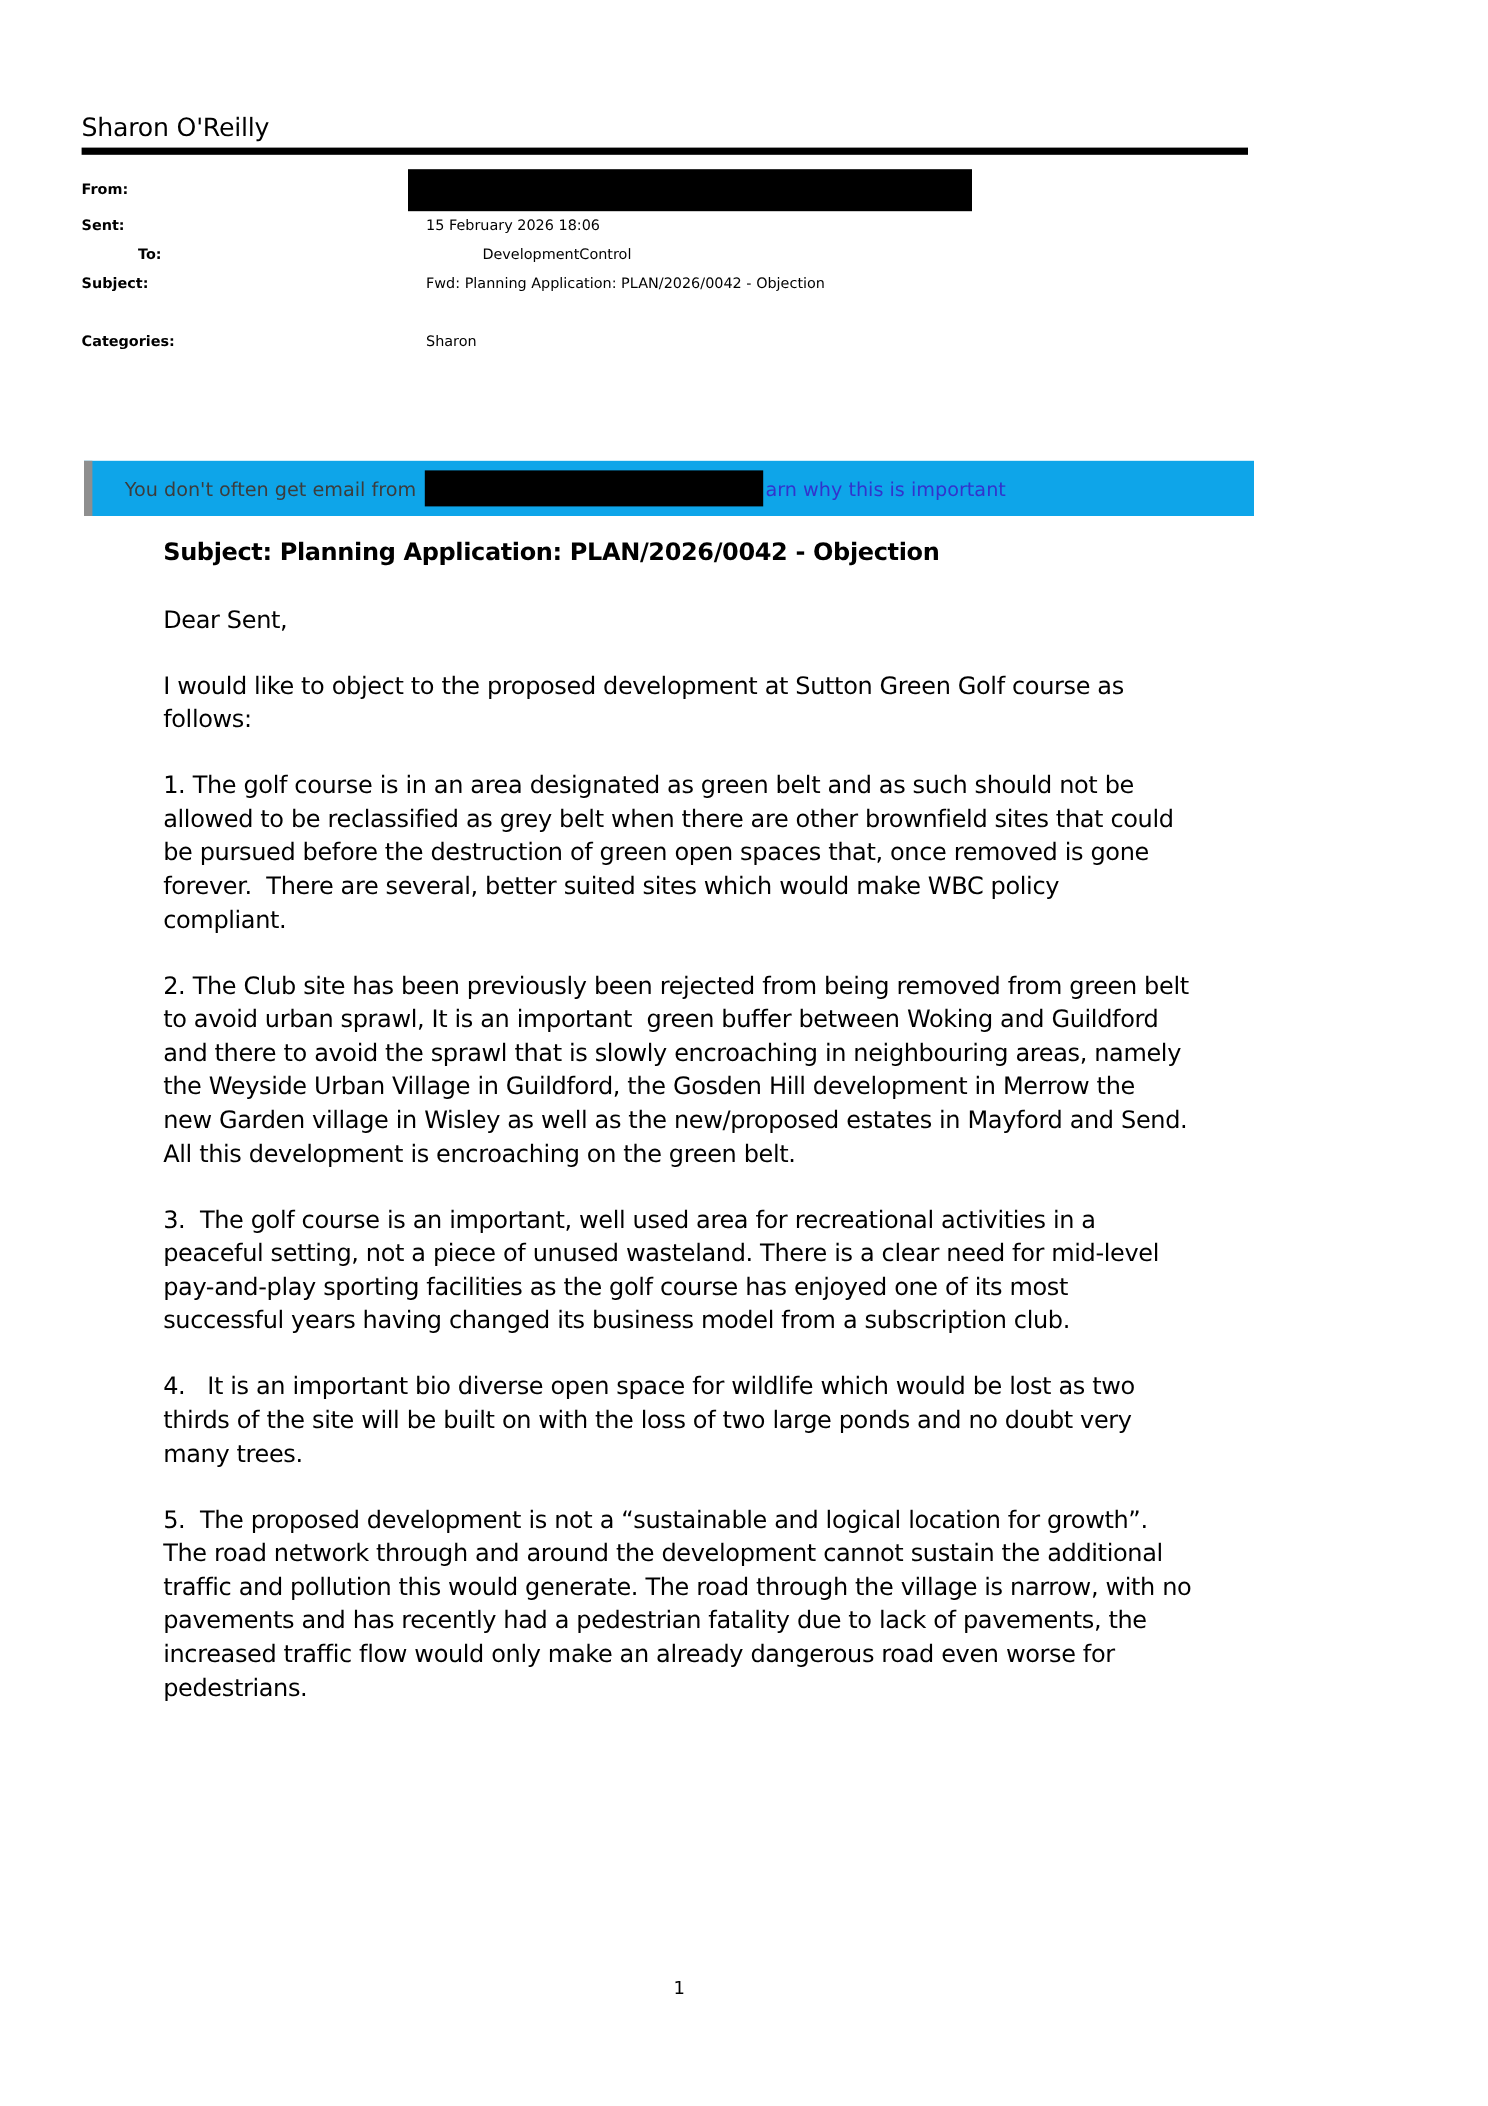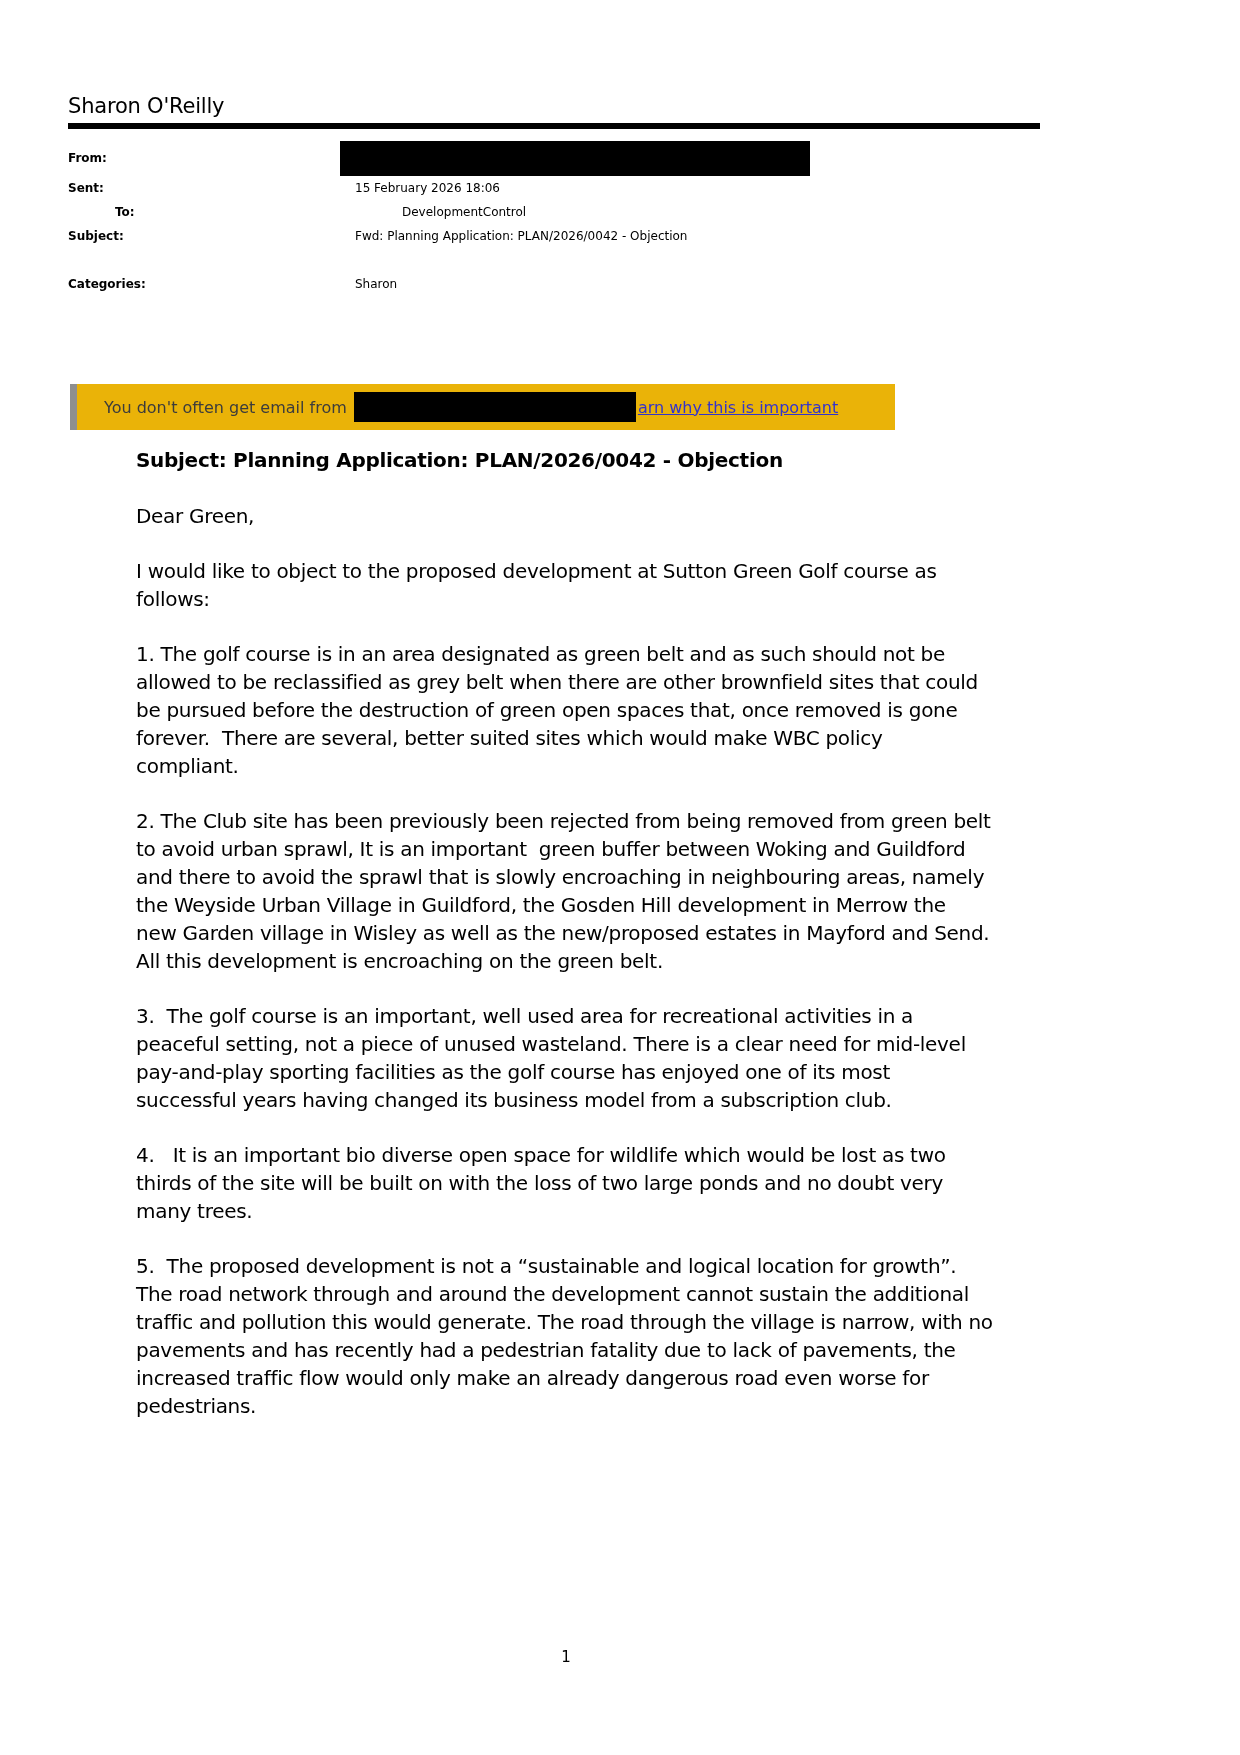--- a/index.html
+++ b/index.html
@@ -56,23 +56,23 @@
     width: 470px;
     height: 35px;
     background: #000000;
   }
 
   
   .caution-banner {
     position: absolute;
     left: 70px;
     top: 384px;
-    width: 825px;
+    width: 975px;
     height: 46px;
-    background: #eab308;
+    background: #0ea5e9;
     display: flex;
     align-items: center;
   }
   .caution-bar {
     position: absolute;
     left: 0;
     top: 0;
     width: 7px;
     height: 100%;
     background: #8f8f8f;
@@ -86,21 +86,20 @@
   .caution-redaction {
     flex: none;
     width: 282px;
     height: 30px;
     background: #000000;
     margin: 0 2px;
   }
   .caution-link {
     font-size: 16px;
     color: #3333cc;
-    text-decoration: underline;
     cursor: pointer;
     white-space: nowrap;
   }
 
   
   .body-block {
     position: absolute;
     left: 136px;
     top: 446px;
     width: 1010px;
@@ -156,21 +155,21 @@
 
 <div class="caution-banner">
   <div class="caution-bar"></div>
   <span class="caution-text">You don't often get email from </span>
   <span class="caution-redaction"></span>
   <span class="caution-link">arn why this is important</span>
 </div>
 
 <div class="body-block">
   <div class="subject-heading">Subject: Planning Application: PLAN/2026/0042 - Objection</div>
-  <p>Dear Green,</p>
+  <p>Dear Sent,</p>
   <p>I would like to object to the proposed development at Sutton Green Golf course as
 follows:</p>
   <p>1. The golf course is in an area designated as green belt and as such should not be
 allowed to be reclassified as grey belt when there are other brownfield sites that could
 be pursued before the destruction of green open spaces that, once removed is gone
 forever.  There are several, better suited sites which would make WBC policy
 compliant.</p>
   <p>2. The Club site has been previously been rejected from being removed from green belt
 to avoid urban sprawl, It is an important  green buffer between Woking and Guildford
 and there to avoid the sprawl that is slowly encroaching in neighbouring areas, namely

